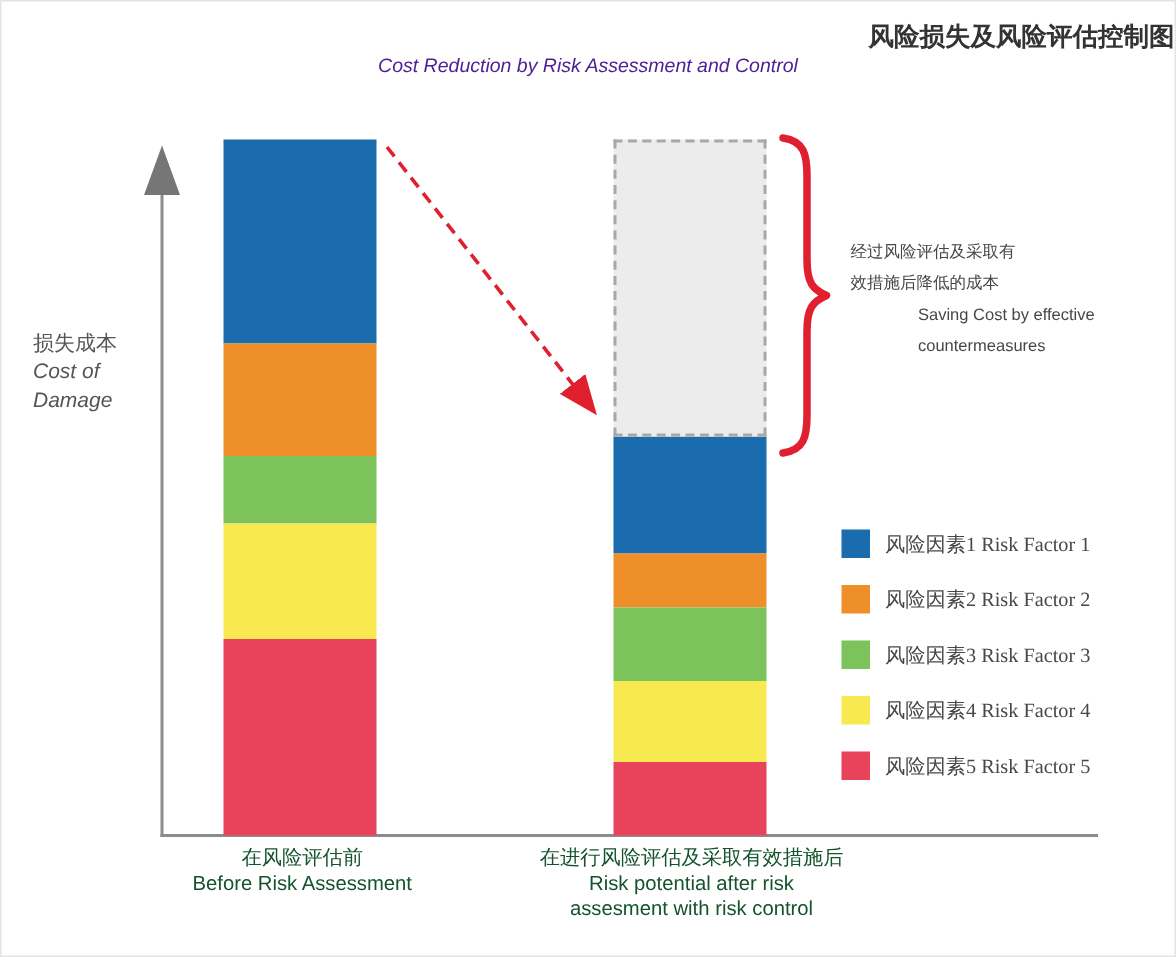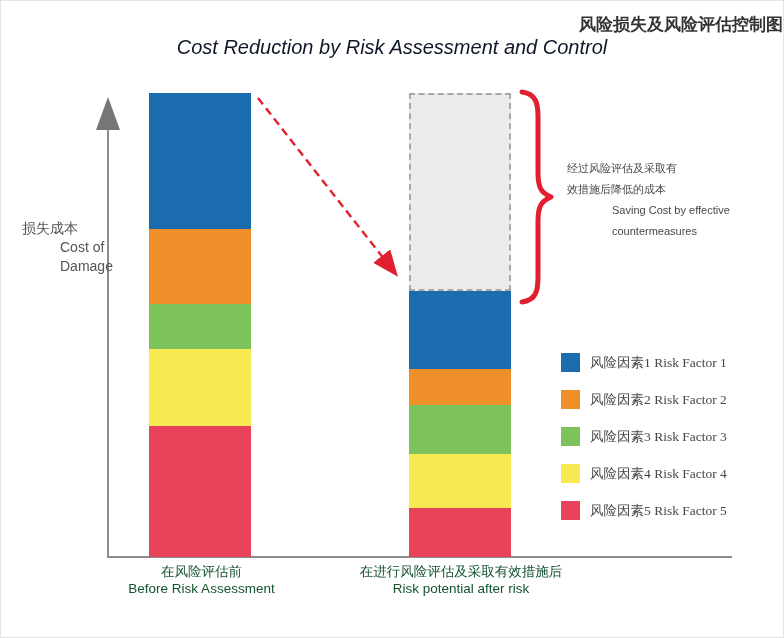--- a/index.html
+++ b/index.html
@@ -1,29 +1,29 @@
 <!DOCTYPE html>
 <html style="--accent: #e01f2f; --axis: #8c8c8c; --saved-fill: #ececec; --saved-border: #a8a8a8; --text-dark: #333333; --text-body: #555555;"><head>
 <meta charset="utf-8">
 <style>
   html,body{margin:0;padding:0;background:#ffffff;}
   body{font-family:"Liberation Sans","DejaVu Sans",sans-serif;}
   .canvas{position:relative;width:784px;height:638px;background:#fff;border:1px solid #e4e4e4;box-sizing:border-box;overflow:hidden;}
   .title{position:absolute;top:12px;left:0;width:100%;text-align:right;font-weight:bold;font-size:17px;color:var(--text-dark,#333);}
-  .subtitle{position:absolute;top:35px;left:0;width:100%;text-align:center;font-style:italic;font-size:20px;color:#0f172a;}
+  .subtitle{position:absolute;top:35px;left:0;width:100%;text-align:center;font-style:italic;font-size:13px;color:#4c1d95;}
   .overlay{position:absolute;top:0;left:0;pointer-events:none;}
   .axis-line{stroke:var(--axis,#8c8c8c);stroke-width:2;}
   .axis-arrow{fill:#767676;}
   .red-arrow{stroke:var(--accent,#e01f2f);stroke-width:2.4;stroke-dasharray:8 5;fill:none;}
   .brace{stroke:var(--accent,#e01f2f);stroke-width:5;fill:none;stroke-linecap:round;stroke-linejoin:round;}
   .bar{position:absolute;display:flex;flex-direction:column;}
   .bar > div{width:100%;}
   .saved-region{position:absolute;box-sizing:border-box;background:var(--saved-fill,#ececec);border:2px dashed var(--saved-border,#a8a8a8);}
   .ylabel{position:absolute;left:21px;top:218px;font-size:14px;color:var(--text-body,#555);line-height:19px;}
-  .ylabel .it{margin-left:38px;}
+  .ylabel .it{font-style:italic;}
   .annotation{position:absolute;left:566px;top:157px;font-size:11px;color:#474747;line-height:21px;}
   .annotation .it{margin-left:45px;}
   .xlabel{position:absolute;top:562px;text-align:center;font-size:13.5px;color:#14532d;line-height:17px;}
   .xlabel-before{left:118px;width:165px;}
   .xlabel-after{left:330px;width:260px;}
   .legend{position:absolute;left:560px;top:352px;display:flex;flex-direction:column;gap:18px;}
   .legend-item{display:flex;align-items:center;gap:10px;height:19px;}
   .swatch{width:19px;height:19px;display:inline-block;flex:0 0 auto;}
   .legend-label{font-size:13.5px;color:#474747;white-space:nowrap;font-family:Liberation Serif, serif;}
 </style>
@@ -81,20 +81,21 @@
     <div class="it">countermeasures</div>
   </div>
 
   <div class="xlabel xlabel-before">
     <div>在风险评估前</div>
     <div>Before Risk Assessment</div>
   </div>
   <div class="xlabel xlabel-after">
     <div>在进行风险评估及采取有效措施后</div>
     <div>Risk potential after risk</div>
+    <div>assesment with risk control</div>
   </div>
 
   <div class="legend" id="legend">
       <div class="legend-item">
         <span class="swatch" style="background: rgb(27, 108, 174);"></span>
         <span class="legend-label">风险因素1 Risk Factor 1</span>
       </div>
       <div class="legend-item">
         <span class="swatch" style="background: rgb(239, 143, 42);"></span>
         <span class="legend-label">风险因素2 Risk Factor 2</span>

